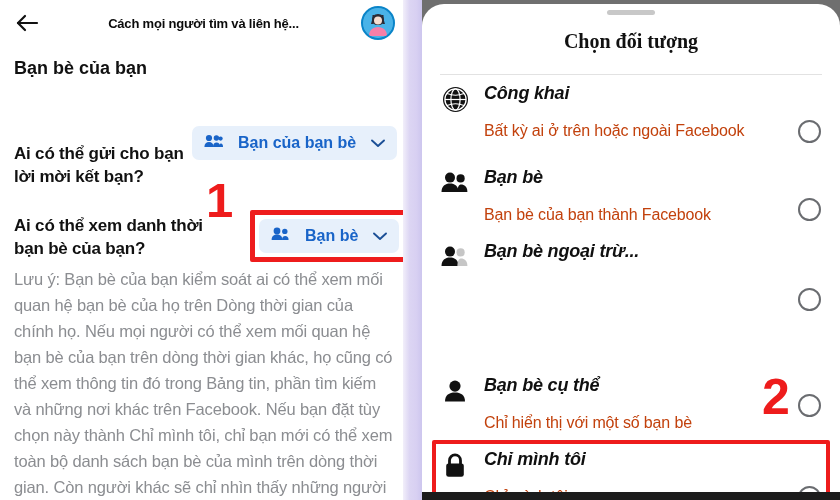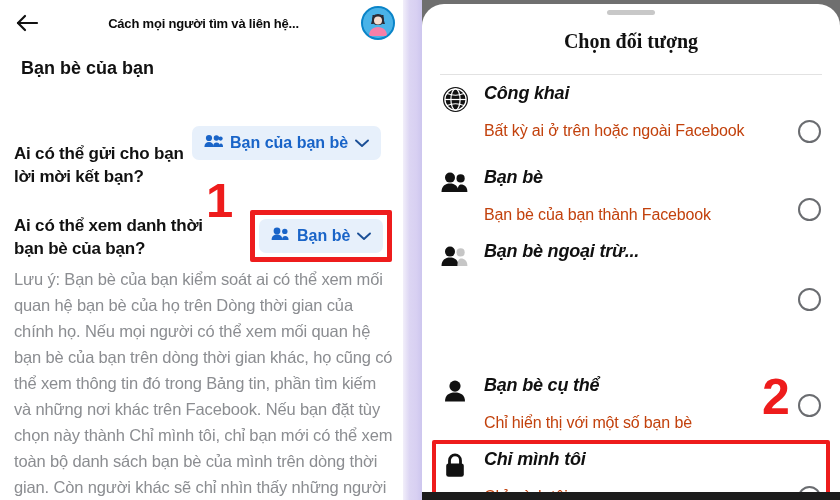--- a/index.html
+++ b/index.html
@@ -55,21 +55,21 @@
     border-radius: 50%;
     margin-left: 4px;
     overflow: hidden;
     position: relative;
     background: #3fa9e0;
     border: 2px solid #0a84c8;
   }
 
   .section-title {
     position: absolute;
-    left: 21px;
+    left: 14px;
     font-size: 18px;
     font-weight: bold;
     color: #111;
     text-align: right;
   }
   #sec-title-friends { top: 58px; }
 
   .qrow {
     position: absolute;
     left: 14px;
@@ -85,21 +85,21 @@
     letter-spacing: -0.2px;
   }
   #q1 { top: 106px; }
   #q1 .qtext { width: 170px; margin-top: 36px; }
   #q2 { top: 214px; }
   #q2 .qtext { width: 200px; }
 
   .pill {
     display: inline-flex;
     align-items: center;
-    gap: 7px;
+    gap: 15px;
     background: #e7f0fb;
     border-radius: 7px;
     padding: 8px 12px;
     color: #1964c8;
     font-size: 16px;
     font-weight: bold;
     white-space: nowrap;
   }
   #pill1 {
     position: absolute;

